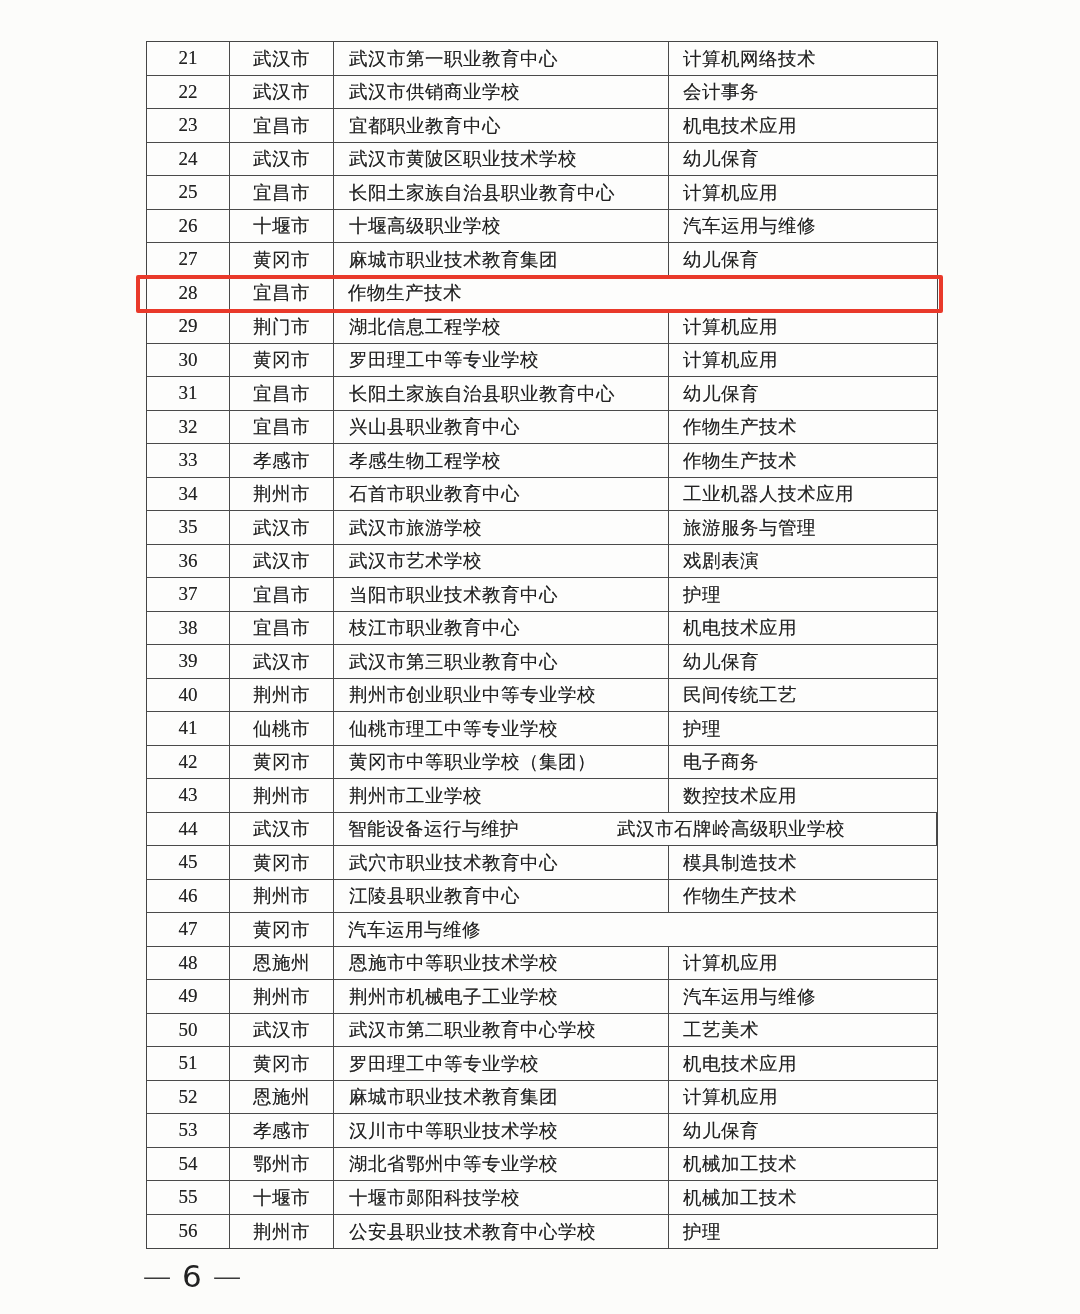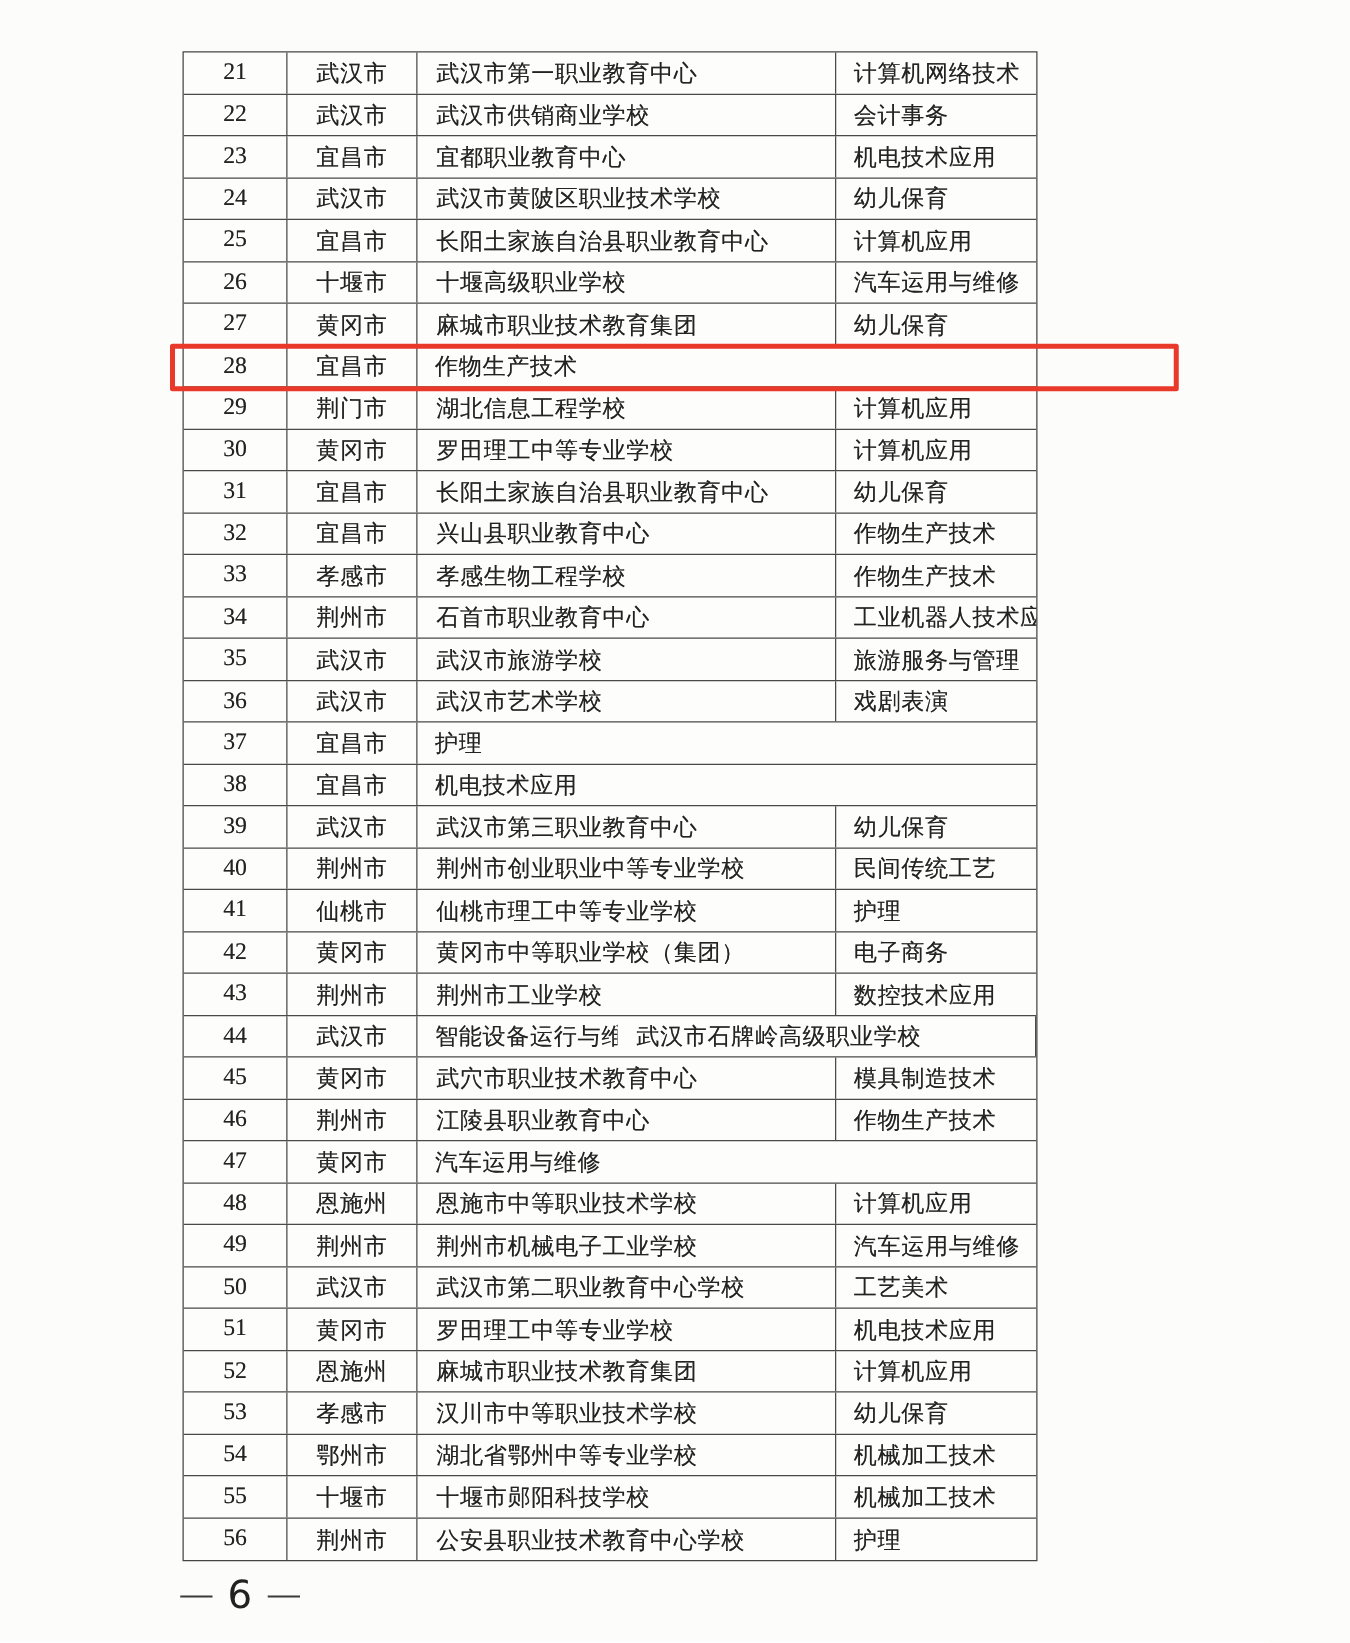--- a/index.html
+++ b/index.html
@@ -6,21 +6,21 @@
   .page {
     position:relative;
     width:1080px; height:1314px;
     background:#fcfcfa;
     font-family:"Liberation Serif","DejaVu Serif",serif;
     overflow:hidden;
   }
   .table-wrap {
     position:absolute;
     left:146px; top:41px;
-    width:684px;
+    width:792px;
     border:1px solid #454545;
     box-sizing:border-box;
     background:#fdfdfc;
     text-align:center;
   }
   .trow {
     display:flex;
     height:33.5px;
     border-bottom:1px solid #4a4a4a;
     box-sizing:border-box;
@@ -167,25 +167,27 @@
       </div>
       <div class="trow">
         <div class="tcell c-no">36</div>
         <div class="tcell c-city">武汉市</div>
         <div class="tcell c-school">武汉市艺术学校</div>
         <div class="tcell c-major">戏剧表演</div>
       </div>
       <div class="trow">
         <div class="tcell c-no">37</div>
         <div class="tcell c-city">宜昌市</div>
+        <div class="tcell c-school">当阳市职业技术教育中心</div>
         <div class="tcell c-major">护理</div>
       </div>
       <div class="trow">
         <div class="tcell c-no">38</div>
         <div class="tcell c-city">宜昌市</div>
+        <div class="tcell c-school">枝江市职业教育中心</div>
         <div class="tcell c-major">机电技术应用</div>
       </div>
       <div class="trow">
         <div class="tcell c-no">39</div>
         <div class="tcell c-city">武汉市</div>
         <div class="tcell c-school">武汉市第三职业教育中心</div>
         <div class="tcell c-major">幼儿保育</div>
       </div>
       <div class="trow">
         <div class="tcell c-no">40</div>

